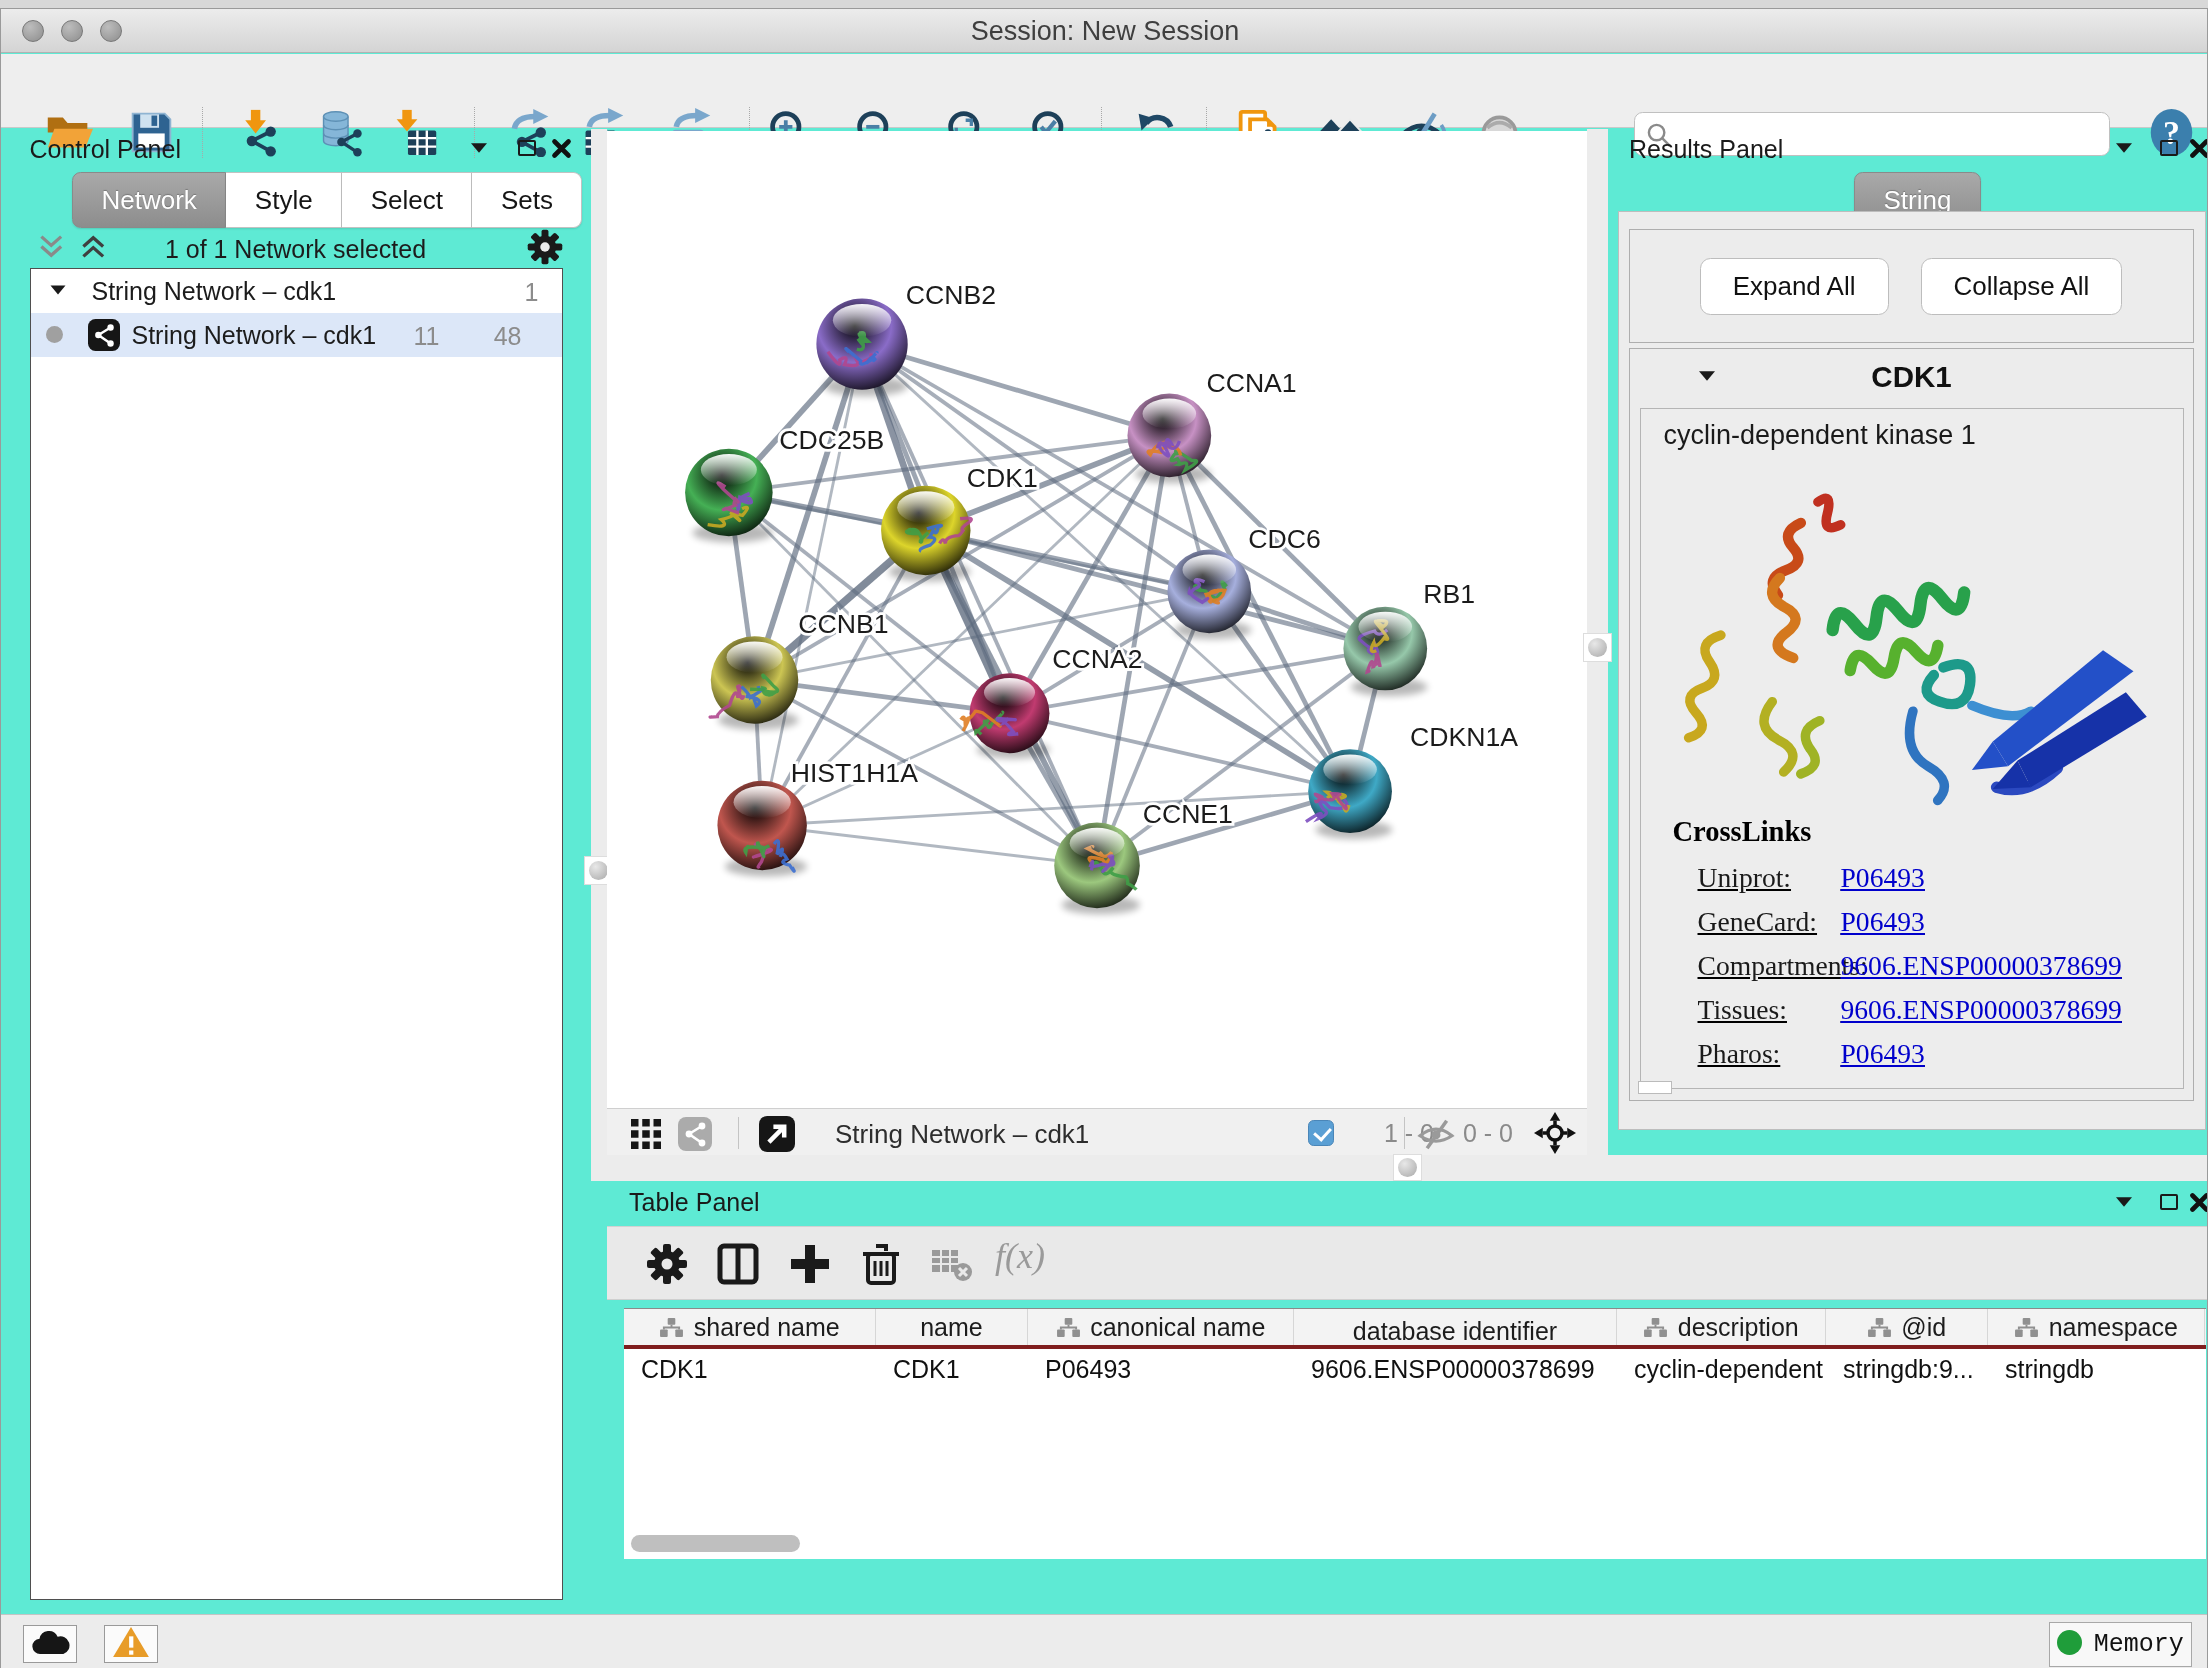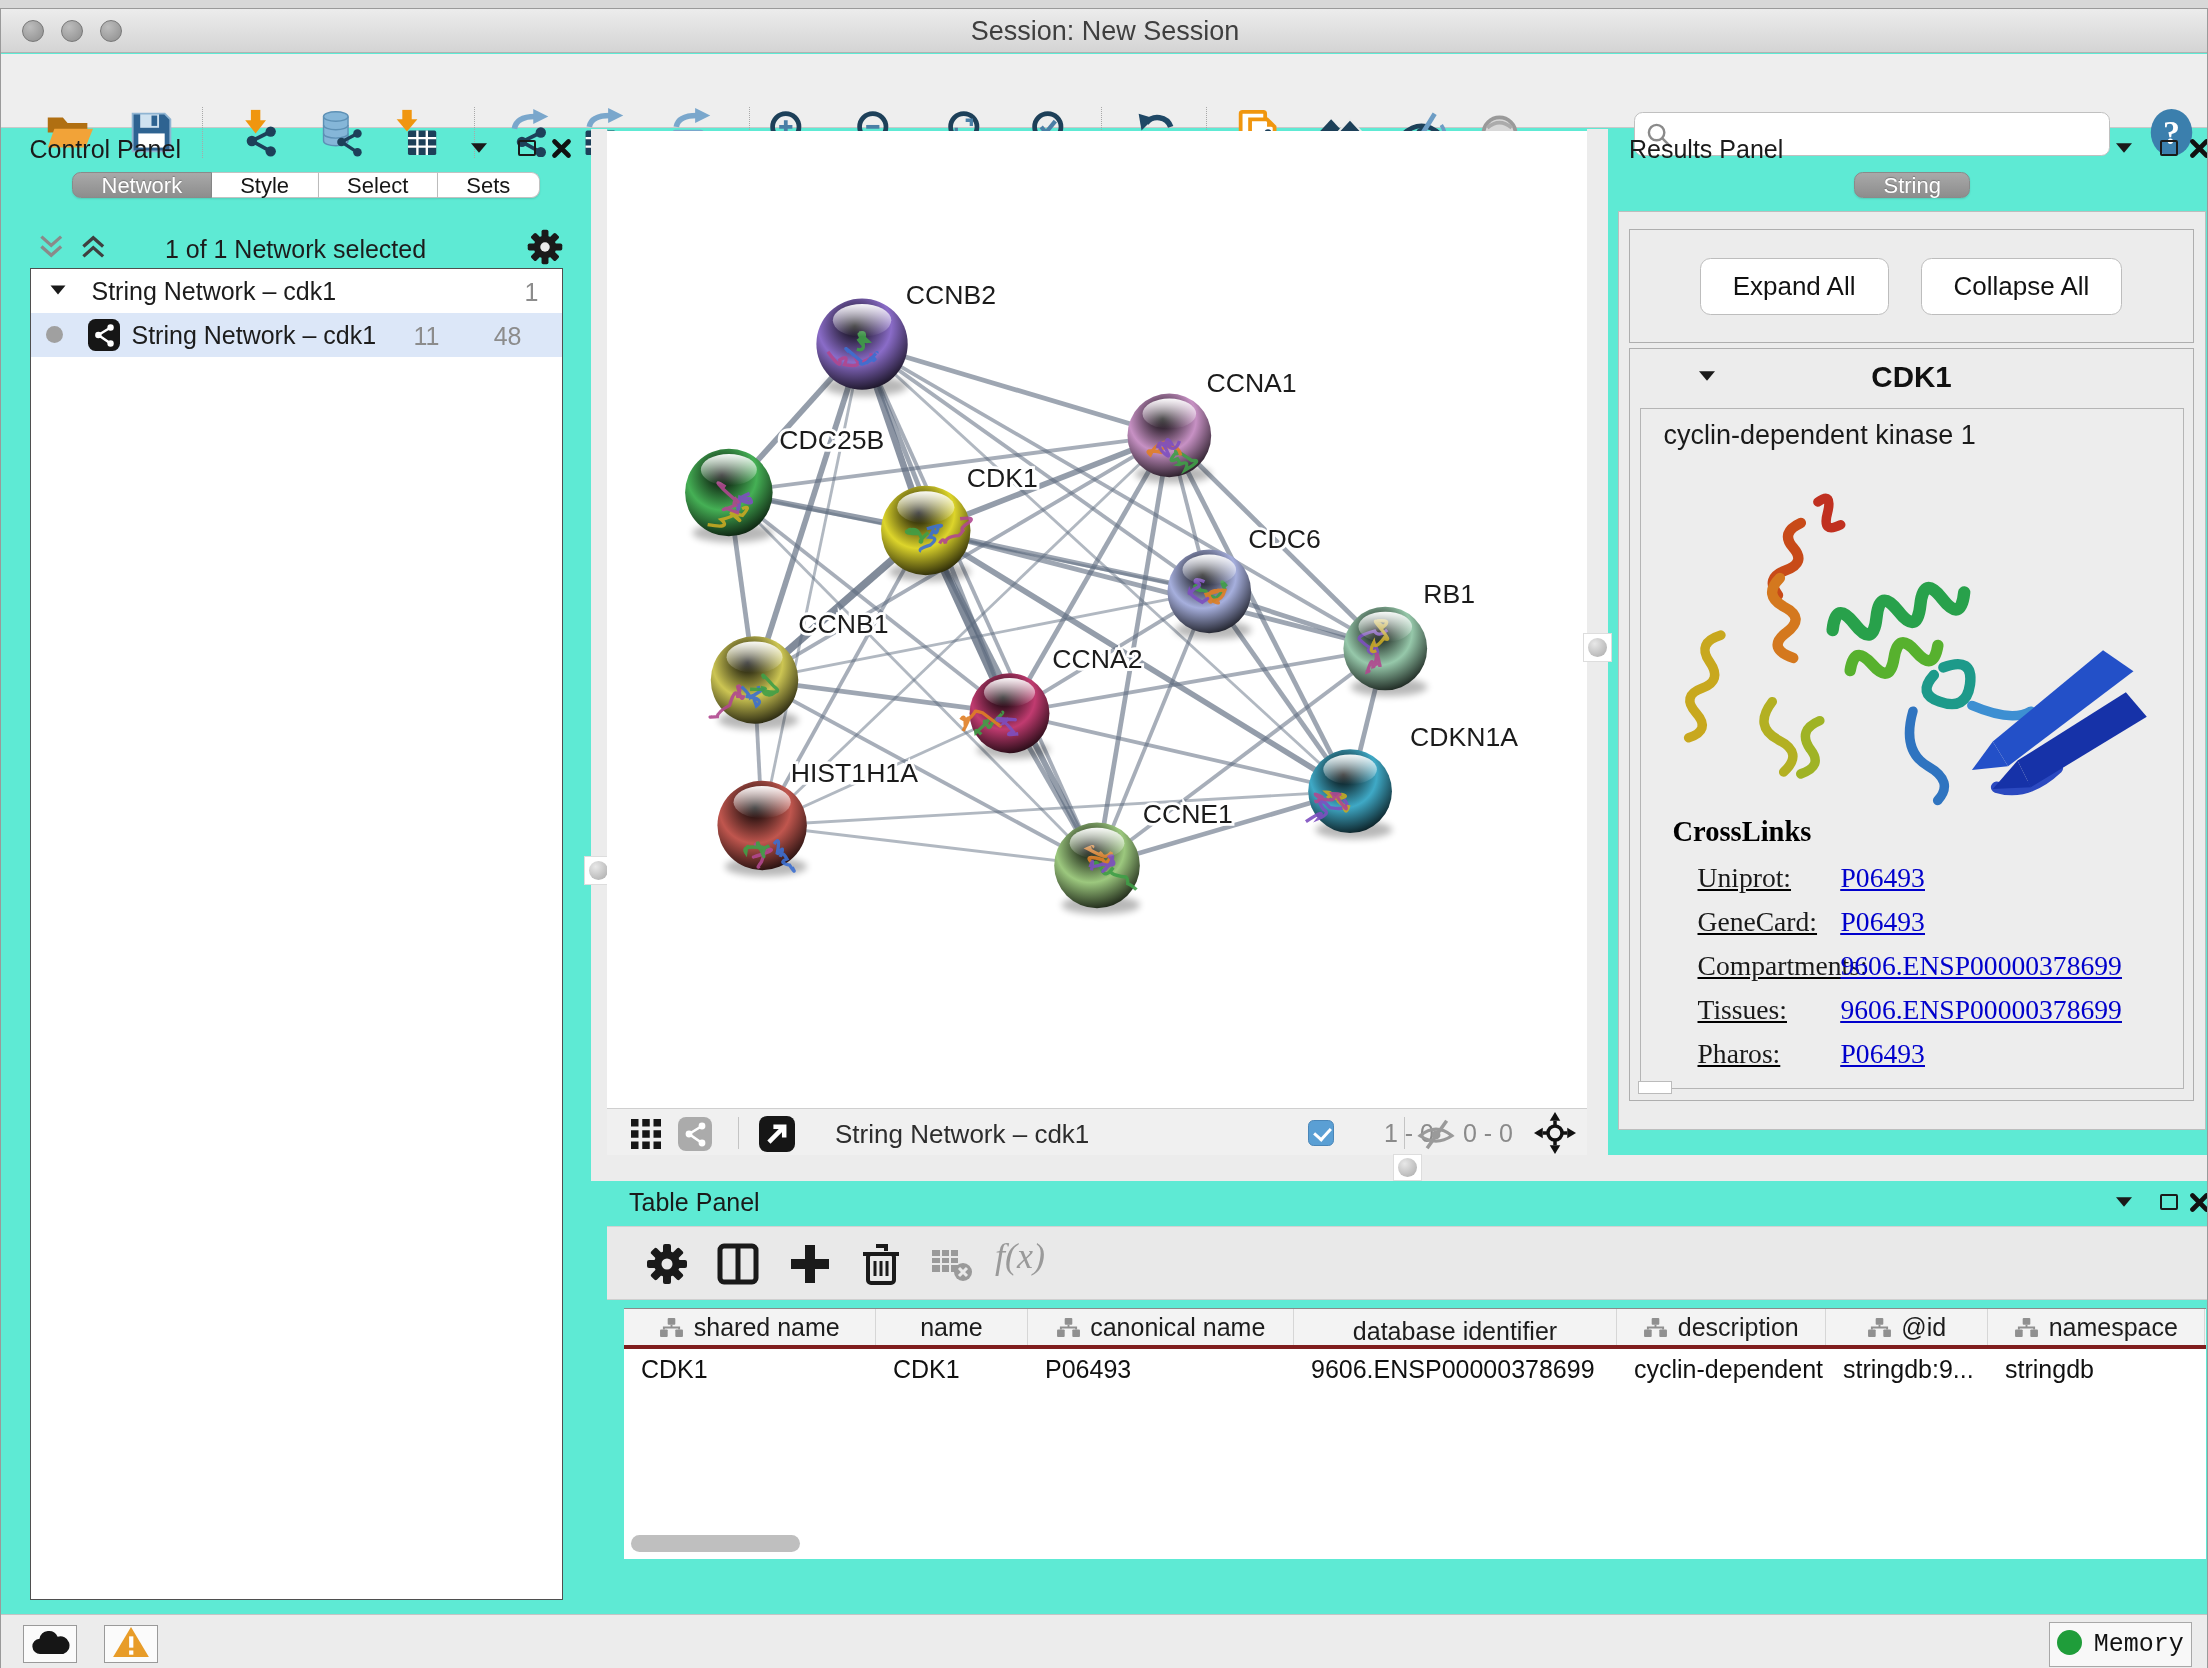--- a/index.html
+++ b/index.html
@@ -31,21 +31,21 @@
     background:none; cursor:pointer; }
 
   
   .panel-title { font-size:25px; color:#1a1a1a; }
   .tri-down { width:0; height:0; border-left:10.5px solid transparent; border-right:10.5px solid transparent;
     border-top:12.4px solid #1a1a1a; display:inline-block; }
   .float-sq { width:18px; height:16px; border:2.9px solid #1a1a1a; border-radius:1.9px; display:inline-block; }
 
   
   .seg { display:flex; }
-  .seg-btn { height:26px; padding:0 28.5px; font-size:22px; color:#151515; background:#fff;
+  .seg-btn { height:56px; padding:0 28.5px; font-size:26px; color:#151515; background:#fff;
     border:1px solid #c2c2c2; border-left:none; cursor:pointer; box-shadow:0 1px 1.9px rgba(0,0,0,.12); }
   .seg-btn:first-child { border-left:1px solid #c2c2c2; border-radius:8.6px 0 0 8.6px; }
   .seg-btn:last-child { border-radius:0 8.6px 8.6px 0; }
   .seg-btn.active { background:linear-gradient(#a9a9a9,#8d8d8d); color:#fff; border-color:#8a8a8a;
     text-shadow:0 -1px 1px rgba(0,0,0,.25); }
 
   
   #tree-box { position:absolute; left:28.5px; top:259px; width:533px; height:1332px;
     background:#fff; border:1.9px solid #4f4f4f; }
   .tree-row { position:relative; height:44px; font-size:25px; color:#1c1c1c; }

